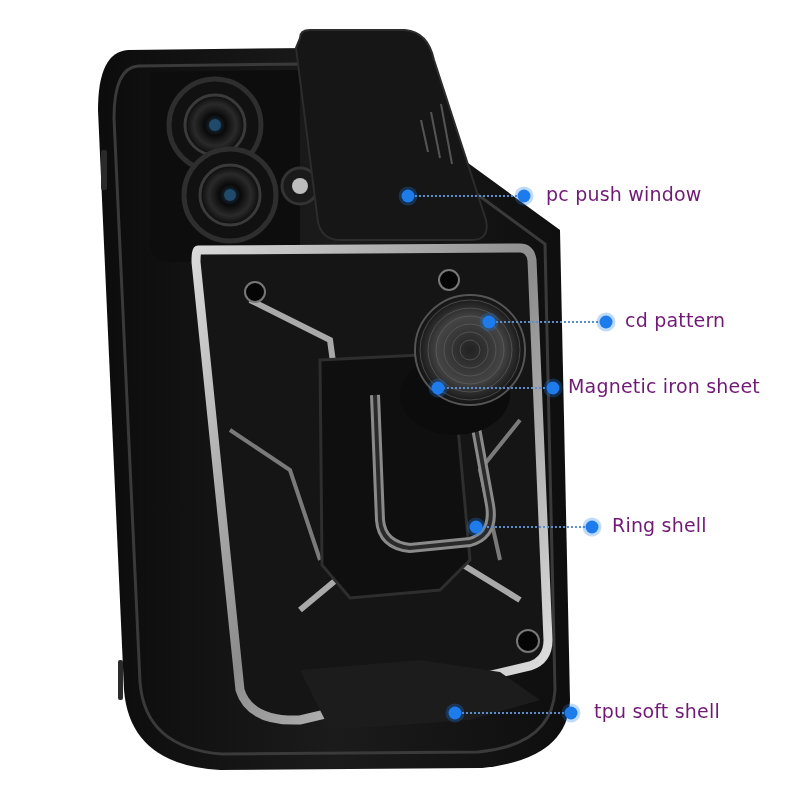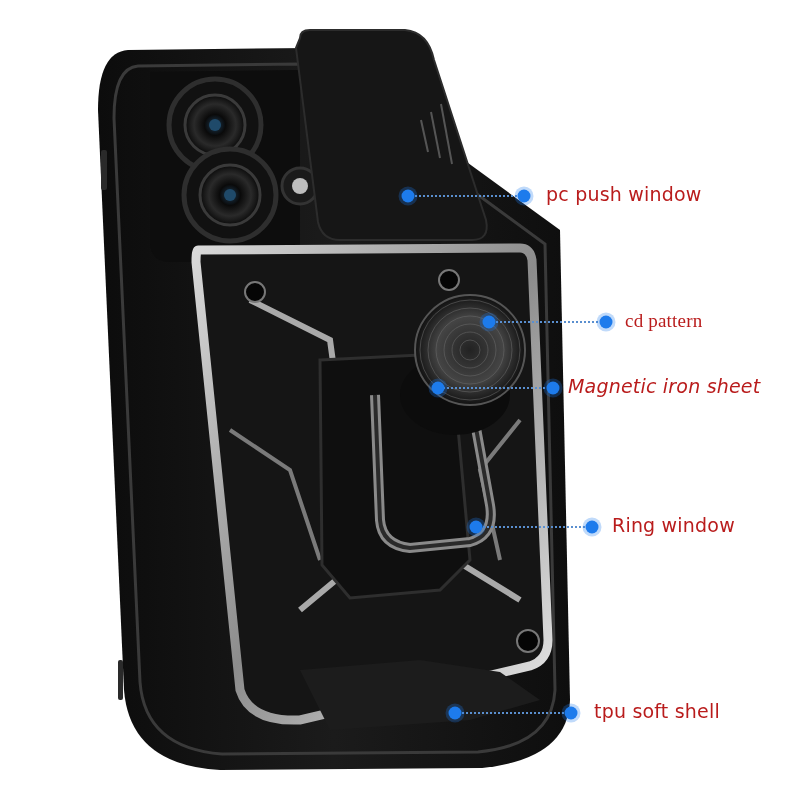--- a/index.html
+++ b/index.html
@@ -1,20 +1,20 @@
 <!DOCTYPE html>
 <html><head>
 <meta charset="utf-8">
 <style>
   html, body { margin:0; padding:0; background:#ffffff; }
   body { width:800px; height:800px; position:relative; overflow:hidden; font-family:"DejaVu Sans", sans-serif; }
   .stage { position:absolute; left:0; top:0; width:800px; height:800px; }
   svg.phone { position:absolute; left:0; top:0; }
   .label {
-    position:absolute; color:#b91c1c; font-size:19px; letter-spacing:0.2px;
+    position:absolute; color:#701a75; font-size:19px; letter-spacing:0.2px;
     white-space:nowrap; line-height:1;
   }
   .dot {
     position:absolute; width:13px; height:13px; border-radius:50%;
     background:#1d7bec; box-shadow:0 0 0 3px rgba(29,123,236,0.28);
     transform:translate(-50%,-50%);
   }
   .leader {
     position:absolute; height:0; border-top:2px dotted #5a8fcf; transform:translateY(-1px);
   }
@@ -118,35 +118,35 @@
     <div class="leader" style="left:408px; top:196px; width:116px;"></div>
     <div class="dot" style="left:408px; top:196px;"></div>
     <div class="dot" style="left:524px; top:196px;"></div>
     <div class="label" style="left:546px; top:185px;">pc push window</div>
   </div>
 
   <div>
     <div class="leader" style="left:489px; top:322px; width:117px;"></div>
     <div class="dot" style="left:489px; top:322px;"></div>
     <div class="dot" style="left:606px; top:322px;"></div>
-    <div class="label" style="left:625px; top:311px;font-family:Liberation Serif, serif;">cd pattern</div>
+    <div class="label" style="left:625px; top:311px;">cd pattern</div>
   </div>
 
   <div>
     <div class="leader" style="left:438px; top:388px; width:115px;"></div>
     <div class="dot" style="left:438px; top:388px;"></div>
     <div class="dot" style="left:553px; top:388px;"></div>
-    <div class="label" style="left:568px; top:377px;font-style:italic;">Magnetic iron sheet</div>
+    <div class="label" style="left:568px; top:377px;">Magnetic iron sheet</div>
   </div>
 
   <div>
     <div class="leader" style="left:476px; top:527px; width:116px;"></div>
     <div class="dot" style="left:476px; top:527px;"></div>
     <div class="dot" style="left:592px; top:527px;"></div>
-    <div class="label" style="left:612px; top:516px;">Ring window</div>
+    <div class="label" style="left:612px; top:516px;">Ring shell</div>
   </div>
 
   <div>
     <div class="leader" style="left:455px; top:713px; width:116px;"></div>
     <div class="dot" style="left:455px; top:713px;"></div>
     <div class="dot" style="left:571px; top:713px;"></div>
     <div class="label" style="left:594px; top:702px;">tpu soft shell</div>
   </div>
 </div>
 

